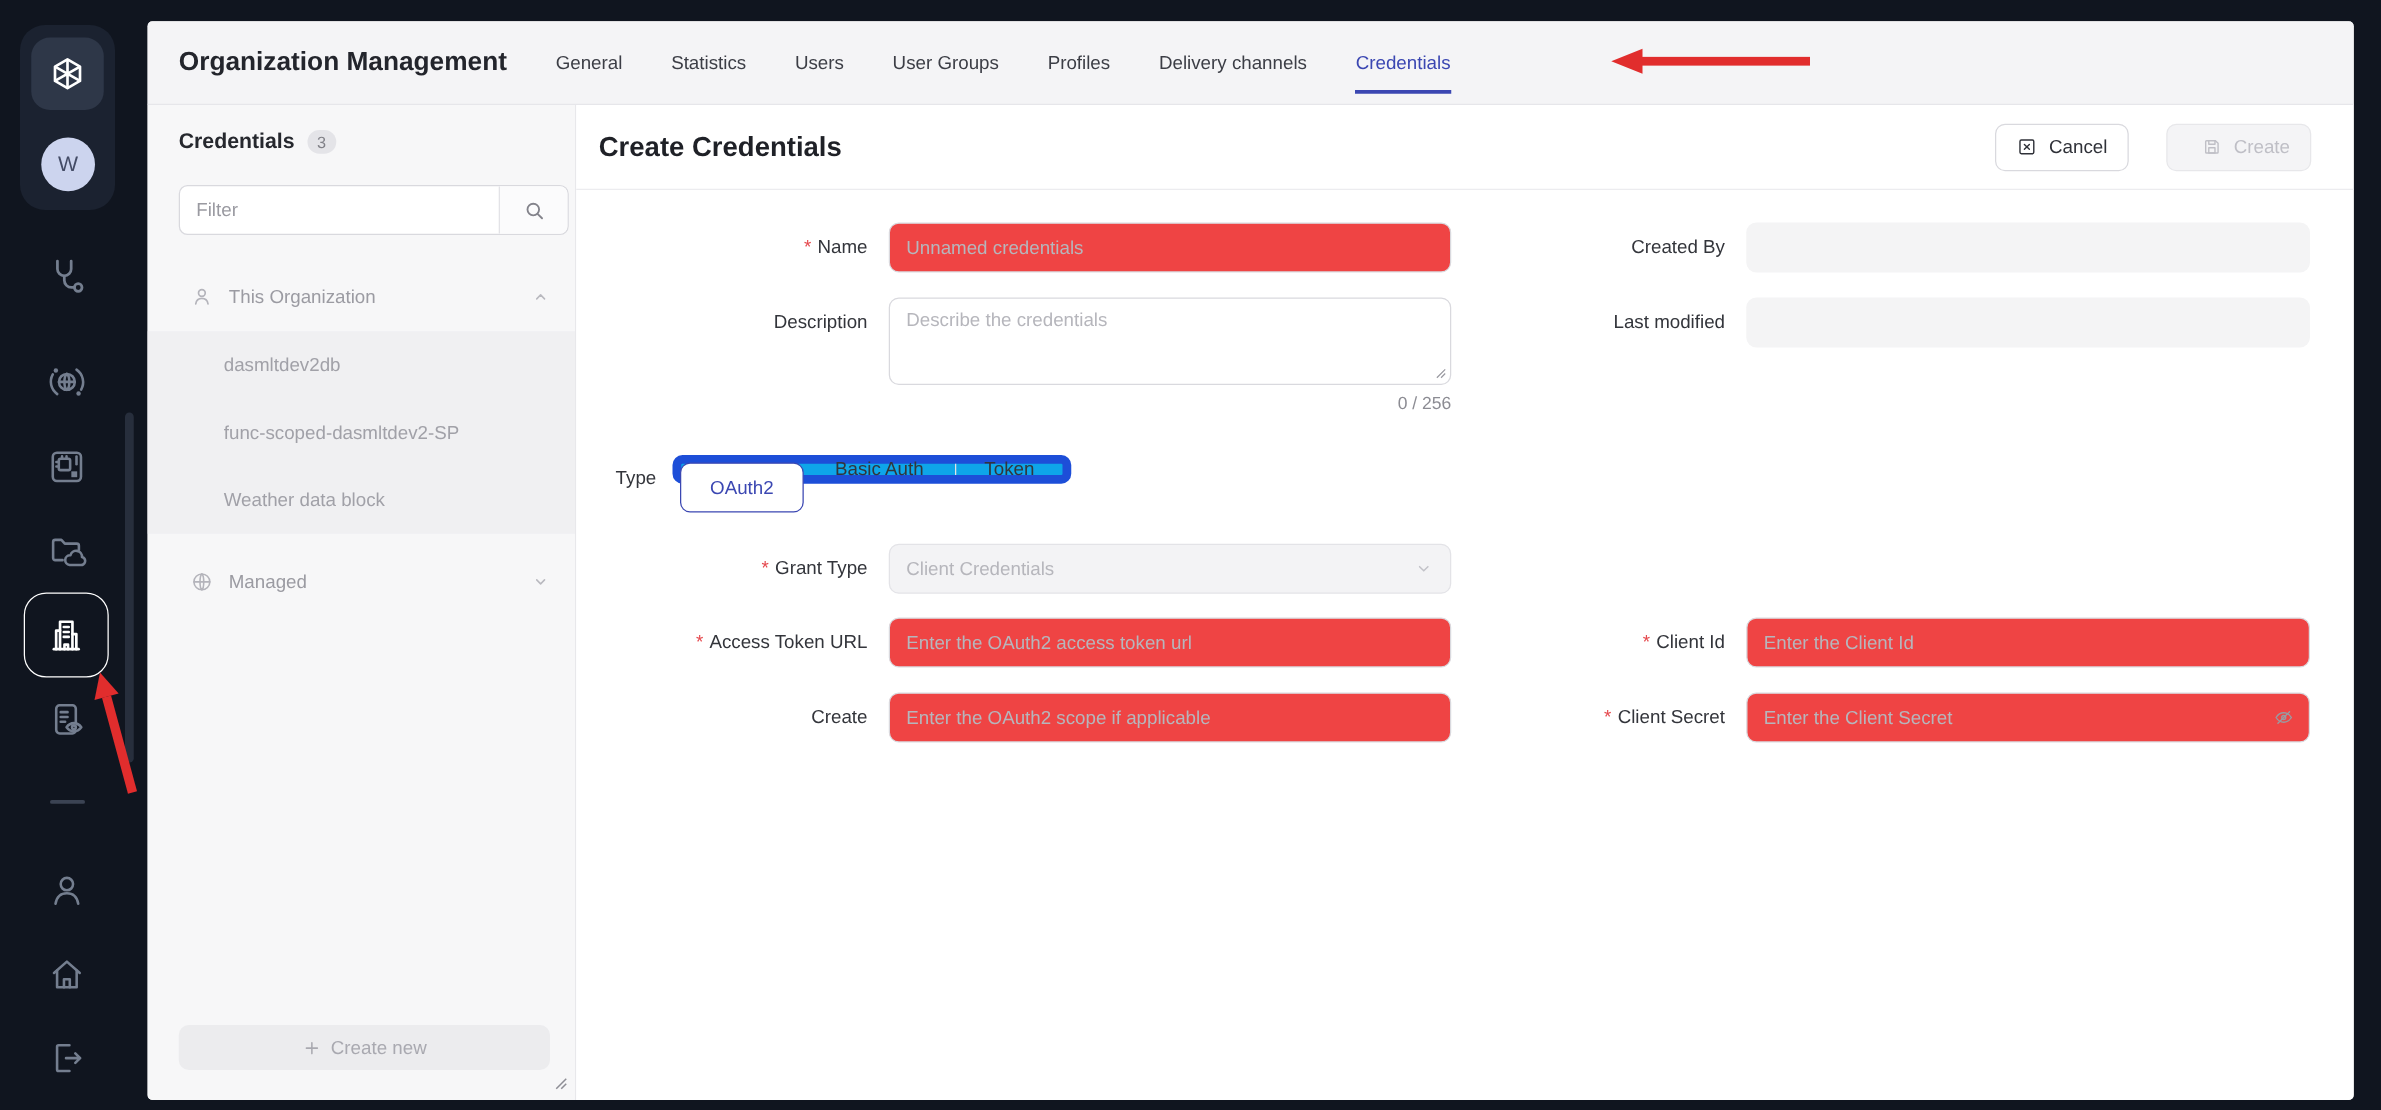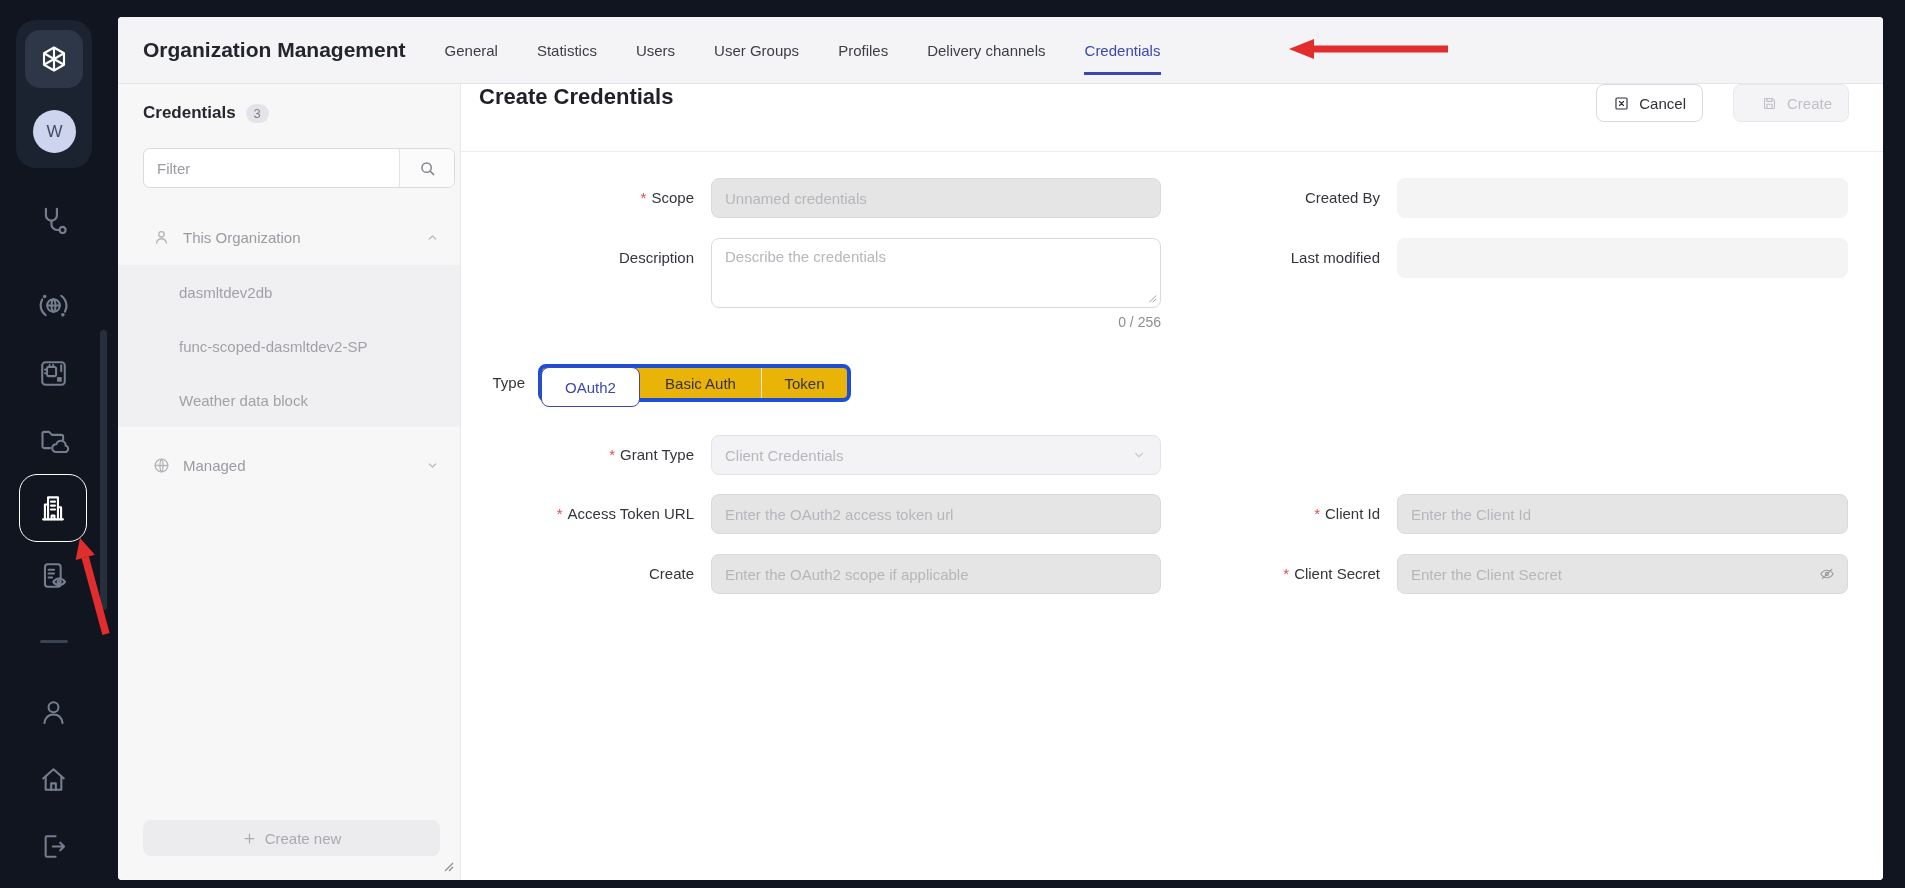--- a/index.html
+++ b/index.html
@@ -80,52 +80,52 @@
     font-size:15px; color:#A1A1A8; cursor:pointer;}
   .sb-create{position:absolute; left:25px; top:736px; width:297px; height:36px;
     background:#ECECEE; border:none; border-radius:8px; color:#A9A9B0; font-size:15px;
     font-family:inherit; display:flex; align-items:center; justify-content:center; gap:8px; cursor:pointer;}
   .sb-create svg{width:15px; height:15px;}
   .sb-resize{position:absolute; right:6px; bottom:8px; width:12px; height:12px; color:#8E8E95; cursor:nwse-resize;}
 
   
   .main{position:absolute; left:343px; top:67px; right:0; bottom:0; background:#FFFFFF;}
   .main-hdr{position:absolute; left:0; top:0; right:0; height:68px; border-bottom:1px solid #ECECEF;
-    display:flex; align-items:flex-start;}
+    display:flex; align-items:center;}
   .page-title{margin-left:18px; font-size:22px; font-weight:bold; color:#1F2127;}
   .hdr-btns{margin-left:auto; margin-right:34px; display:flex; gap:30px;}
   .btn{height:38px; border-radius:8px; font-size:15px; font-family:inherit;
     display:flex; align-items:center; gap:9px; padding:0 16px; cursor:pointer;}
   .btn svg{width:17px; height:17px;}
   .btn-cancel{background:#FFFFFF; border:1px solid #D9D9DE; color:#2F3138;}
   .btn-create{background:#F4F4F6; border:1px solid #E7E7EA; color:#BFBFC6; cursor:default;padding-left:27px;}
 
   .lbl{position:absolute; height:40px; line-height:40px; font-size:15px; color:#33353B;
     white-space:nowrap;}
   .lbl .req{color:var(--danger); margin-right:5px;}
   .lbl-l{right:1189px;}
   .lbl-r{right:503px;}
 
   .fld{position:absolute; height:40px; border:1px solid #D9D9DE; border-radius:8px;
-    background:#e5e5e5; font-size:15px; font-family:inherit; color:#33353B; padding:0 13px; outline:none;}
+    background:#ef4444; font-size:15px; font-family:inherit; color:#33353B; padding:0 13px; outline:none;}
   .fld::placeholder{color:#B6B6BC;}
   .col-l{left:250px; width:450px;}
   .col-r{left:936px; width:451px;}
   .fld-disabled{position:absolute; height:40px; border-radius:8px; background:#F4F4F5;}
 
   .ta-wrap{position:absolute; left:250px; top:154px; width:450px; height:70px;}
   .ta{width:100%; height:100%; border:1px solid #D9D9DE; border-radius:8px; resize:none;
     font-size:15px; font-family:inherit; color:#33353B; padding:9px 13px; outline:none; background:#fff;}
   .ta::placeholder{color:#B6B6BC;}
   .ta-resize{position:absolute; right:4px; bottom:5px; width:10px; height:10px; color:#9A9AA1; cursor:nwse-resize;}
   .counter{position:absolute; left:250px; top:230px; width:450px; text-align:right;
     font-size:14px; color:#8C8C93;}
 
-  .seg{position:absolute; left:77px; top:280px; height:38px; display:flex;
-    border:4px solid #1d4ed8; border-radius:8px; background:#eab308;}
+  .seg{position:absolute; left:77px; top:280px; height:23px; display:flex;
+    border:7px solid #1d4ed8; border-radius:8px; background:#0ea5e9;}
   .seg-btn{height:100%; display:flex; align-items:center; justify-content:center;
     font-size:15px; color:#33353B; cursor:pointer; background:transparent; border:none; font-family:inherit;}
   .seg-oauth{width:99px; margin:-1px 0 -1px -1px; height:40px; border:1px solid var(--accent);
     border-radius:8px; color:var(--accent); background:#fff; position:relative; z-index:1;}
   .seg-basic{width:121px;}
   .seg-token{width:86px; border-left:1px solid #E2E2E6;}
 
   .select{position:absolute; left:250px; top:351px; width:450px; height:40px;
     background:#F3F3F5; border:1px solid #E3E3E7; border-radius:8px;
     display:flex; align-items:center; padding:0 13px; color:#B6B6BC; font-size:15px; cursor:default;}
@@ -345,21 +345,21 @@
               <path d="M8.5 5v4h7V5"></path>
               <rect x="8.5" y="13" width="7" height="6"></rect>
             </svg>
           </span>
           <span>Create</span>
         </button>
       </div>
     </div>
 
     <div class="lbl lbl-l" style="top:94px">
-      <span class="req">*</span><span>Scope</span>
+      <span class="req">*</span><span>Name</span>
     </div>
     <input class="fld col-l" style="top: 94px;" placeholder="Unnamed credentials">
 
     <div class="lbl lbl-r" style="top:94px">Created By</div>
     <div class="fld-disabled col-r" style="top:94px"></div>
 
     <div class="lbl lbl-l" style="top:154px">Description</div>
     <div class="ta-wrap">
       <textarea class="ta" placeholder="Describe the credentials" style=""></textarea>
       <span class="ta-resize">

